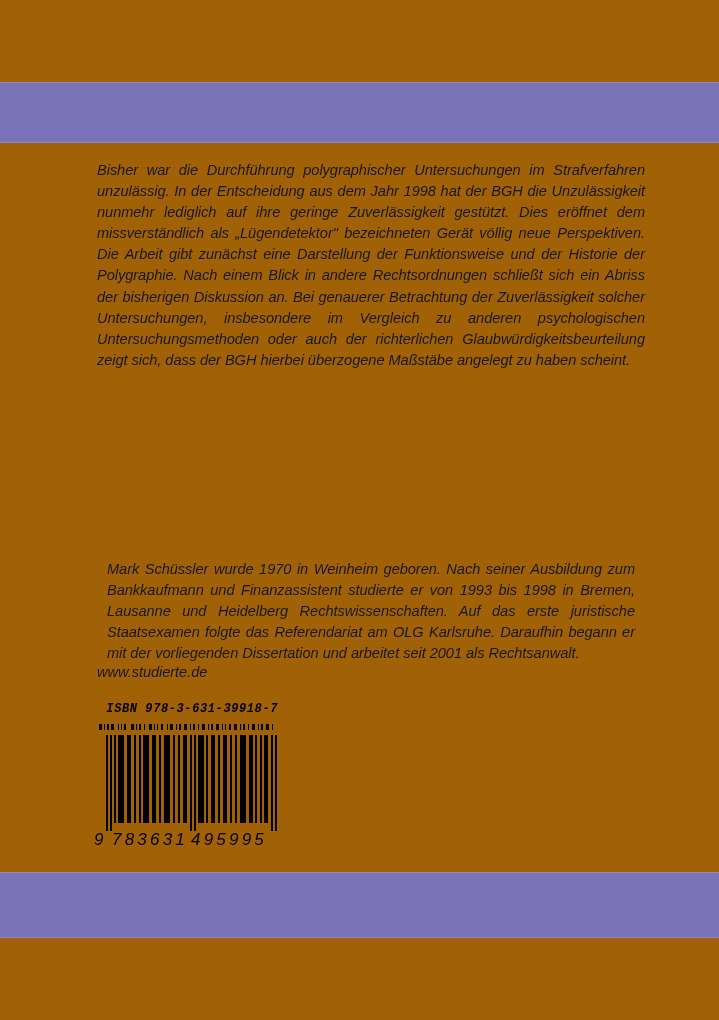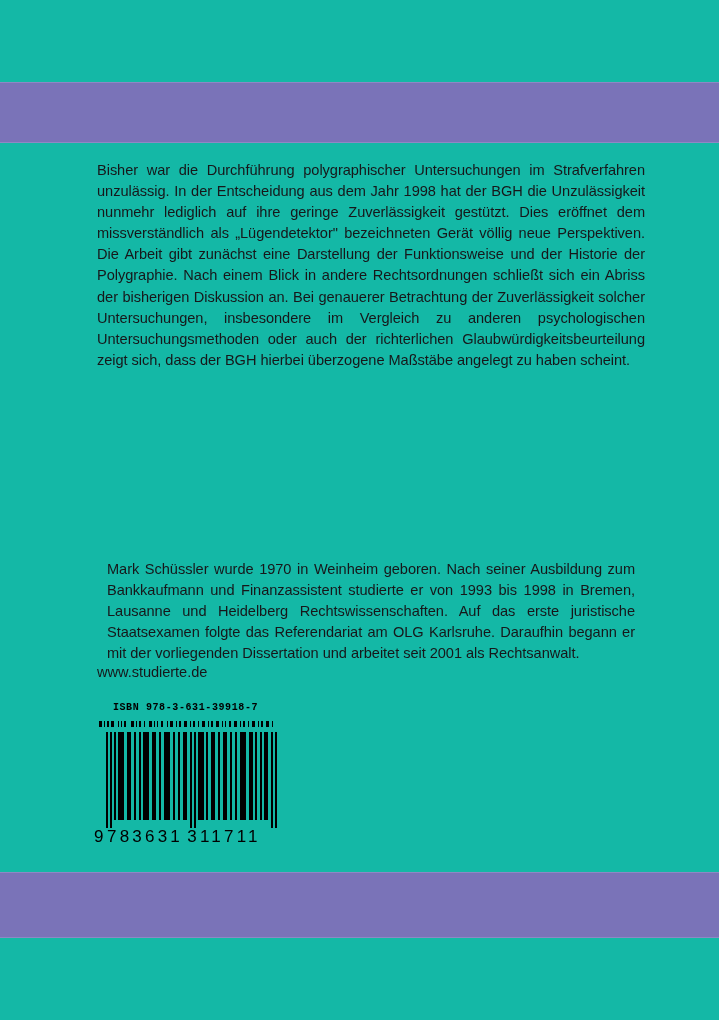--- a/index.html
+++ b/index.html
@@ -7,22 +7,23 @@
     padding: 0;
     background: #ffffff;
   }
   body {
     font-family: "Liberation Sans", sans-serif;
   }
   .page {
     position: relative;
     width: 719px;
     height: 1020px;
-    background: #14b8a6;
+    background: #a16207;
     overflow: hidden;
+    font-style: italic;
   }
 
   
   .band {
     position: absolute;
     left: 0;
     width: 719px;
     background: #7a73b8;
     border-top: 1px solid #8e88c4;
     border-bottom: 1px solid #8e88c4;
@@ -81,25 +82,25 @@
 
   
   .barcode-wrap {
     position: absolute;
     left: 93px;
     top: 702px;
     width: 185px;
   }
   .isbn-text {
     font-family: "Liberation Mono", monospace;
-    font-size: 10px;
+    font-size: 12px;
     font-weight: 700;
     letter-spacing: 0.6px;
     color: #000000;
-    text-align: center;
+    text-align: right;
     margin: 0 0 1px 0;
     white-space: nowrap;
   }
   .isbn-bars-mini {
     height: 6px;
     width: 100%;
     margin-bottom: 1px;
   }
   .ean-bars {
     height: 96px;
@@ -117,20 +118,21 @@
   }
   .ean-digits .d-lead {
     width: 13px;
     text-align: left;
     margin-left: 1px;
   }
   .ean-digits .d-left {
     width: 76px;
     text-align: center;
     letter-spacing: 3.2px;
+    margin-left: 5px;
   }
   .ean-digits .d-right {
     width: 76px;
     text-align: center;
     letter-spacing: 3.2px;
     margin-left: 3px;
   }
 </style>
 </head>
 <body>
@@ -232,19 +234,19 @@
           <rect x="171" y="0" width="4" height="88"></rect>
 
         <rect x="178" y="0" width="2" height="96"></rect>
         <rect x="182" y="0" width="2" height="96"></rect>
       </g>
     </svg>
 
     <div class="ean-digits">
       <span class="d-lead">9</span>
       <span class="d-left">783631</span>
-      <span class="d-right">311711</span>
+      <span class="d-right">495995</span>
     </div>
   </div>
 
   <div class="band band-bottom"></div>
 
 </div>
 
 </body></html>

